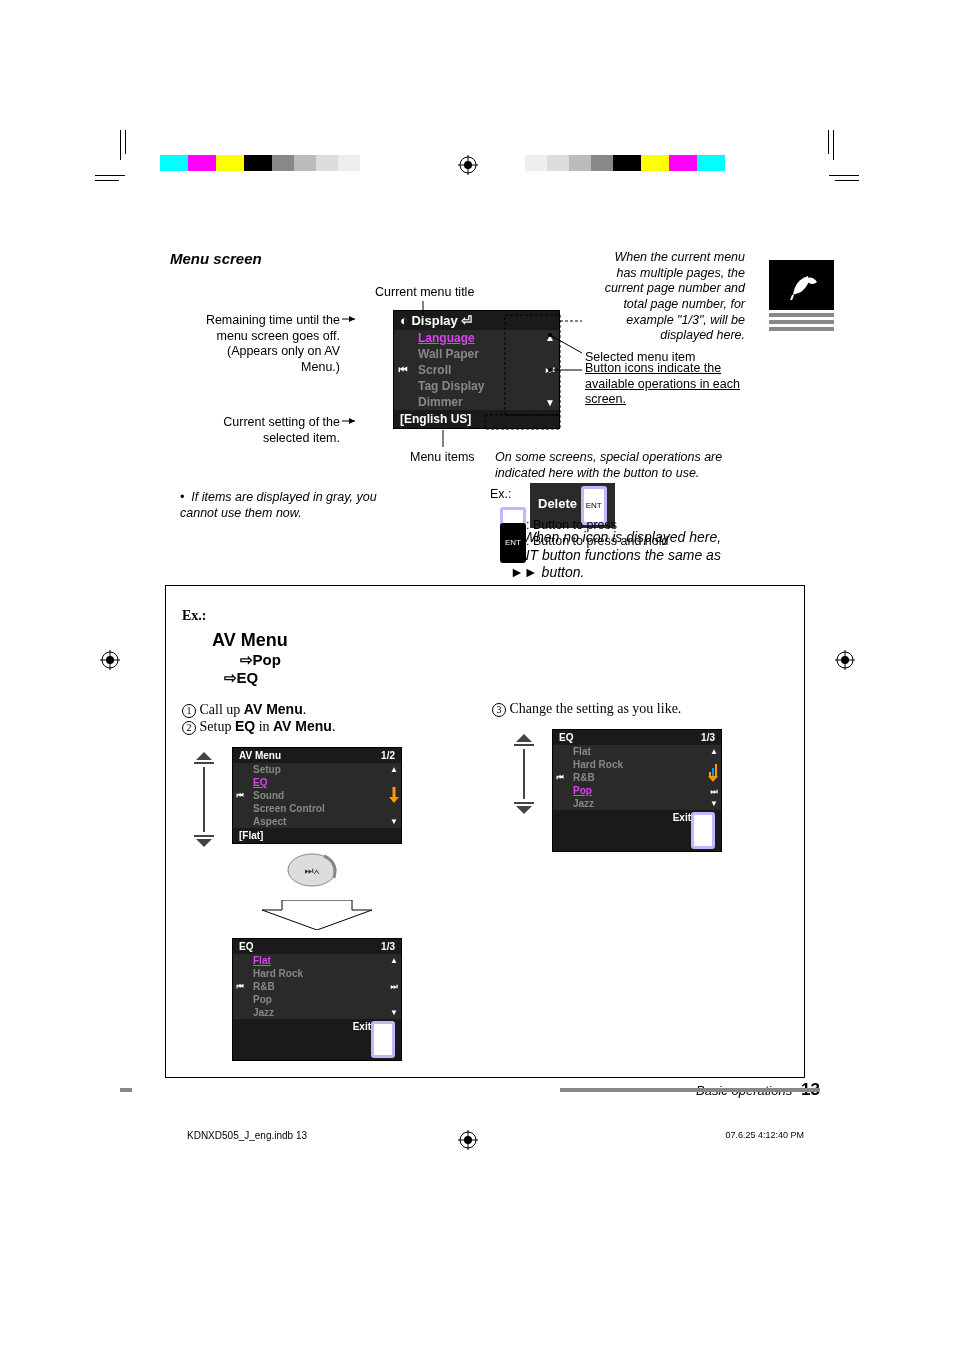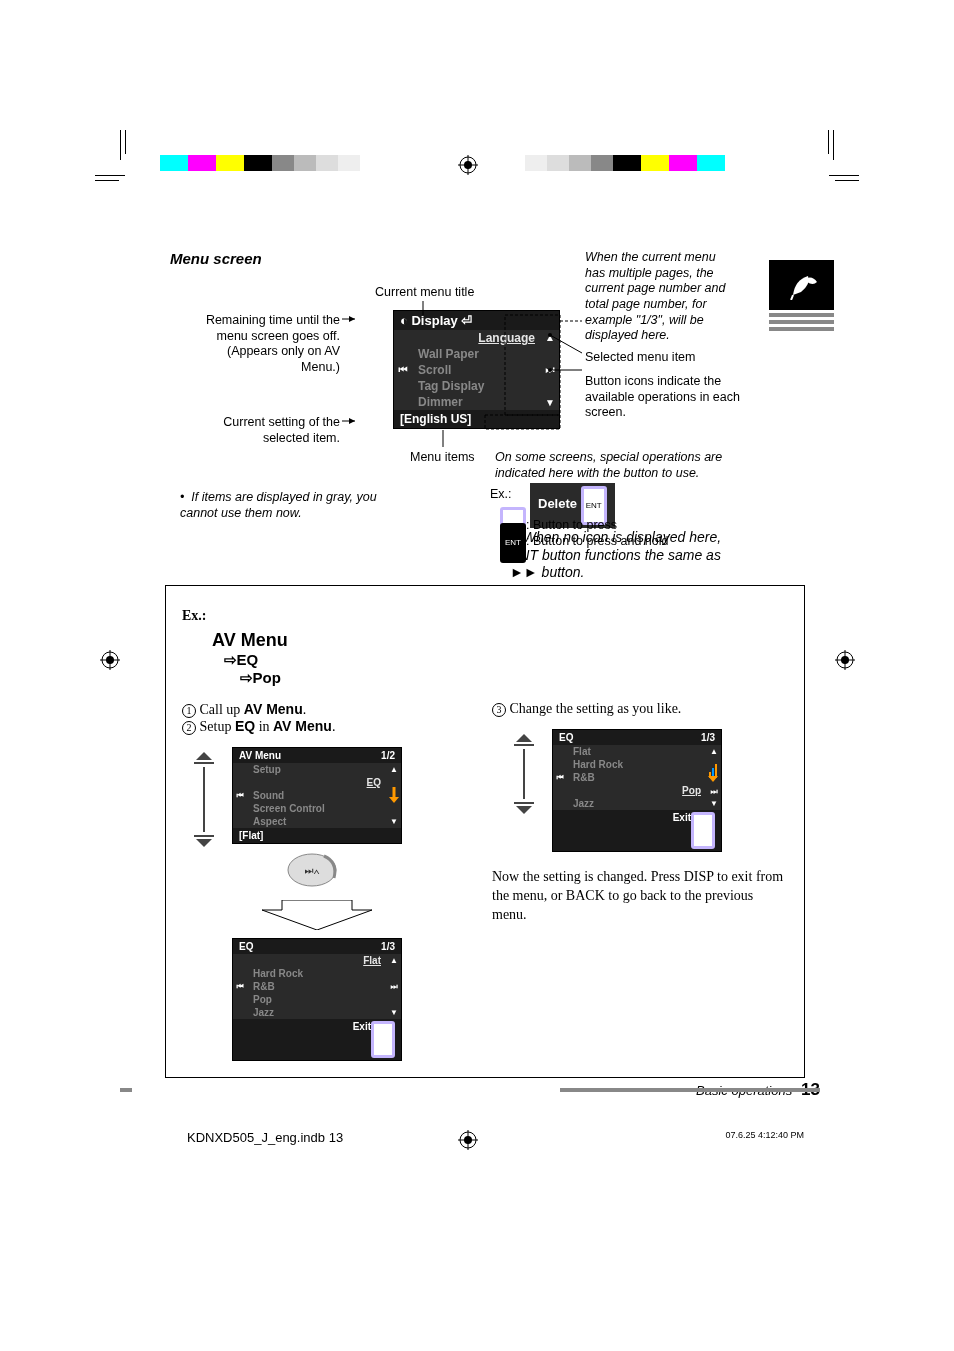--- a/index.html
+++ b/index.html
@@ -7,21 +7,21 @@
   .reg-mark { position: absolute; width: 20px; height: 20px; }
   .reg-mark svg { display: block; }
   .colorbar { position: absolute; height: 16px; display: flex; }
   .colorbar div { width: 28px; height: 16px; }
   .crop { position: absolute; background: #000; }
   .content { position: absolute; left: 150px; top: 245px; width: 670px; }
   .italic { font-style: italic; }
   .menu-box { background: #2a2a2a; border: 1px solid #000; font-family: Arial, sans-serif; font-weight: bold; font-size: 12px; color: #fff; margin-left: 48px; }
   .menu-title { background: #1a1a1a; color: #fff; padding: 2px 6px; display: flex; justify-content: space-between; align-items: center; }
   .menu-row { padding: 1px 6px; color: #888; }
-  .menu-row.sel { color: #e5e5e5; text-decoration: underline; text-align: right; }
+  .menu-row.sel { color: #d946ef; text-decoration: underline; }
   .menu-footer { background: #1a1a1a; color: #fff; padding: 2px 6px; display: flex; justify-content: space-between; }
   .callout { position: absolute; font-size: 12.5px; line-height: 1.25; }
   .ent-badge { display: inline-block; background: #fff; border: 3px solid #c4b5fd; border-radius: 3px; font-size: 8px; padding: 12px 2px; font-style: normal; font-weight: normal; }
   .side-tab { position: absolute; right: 120px; top: 260px; width: 65px; }
   .side-tab .leaf { width: 65px; height: 50px; background: #000; display: flex; align-items: center; justify-content: center; }
   .side-tab .stripe { width: 65px; height: 4px; background: #888; margin-top: 3px; }
   .enc { display:inline-flex; align-items:center; justify-content:center; width:14px; height:14px; border:1px solid #000; border-radius:50%; font-size:10px; font-family: serif; }
 </style>
 </head>
 <body>
@@ -142,23 +142,23 @@
   <div class="callout" style="left:55px; top:170px; text-align:right; width:135px;">
     <div>Current setting of the</div>
     <div>selected item.</div>
   </div>
   <div class="callout" style="left:260px; top:205px;">Menu items</div>
 
   <div class="callout italic" style="left:30px; top:245px; width:200px;">
     • &nbsp;<span>If items are displayed in gray, you cannot use them now.</span>
   </div>
 
-  <div class="callout italic" style="left:435px; top:5px; width:150px;">When the current menu has multiple pages, the current page number and total page number, for example "1/3", will be displayed here.</div>
+  <div class="callout italic" style="left:445px; top:5px; width:150px;text-align:right;">When the current menu has multiple pages, the current page number and total page number, for example "1/3", will be displayed here.</div>
   <div class="callout" style="left:435px; top:105px;">Selected menu item</div>
-  <div class="callout" style="left:435px; top:129px; width:155px;">Button icons indicate the available operations in each screen.</div>
+  <div class="callout" style="left:435px; top:116px; width:155px;text-decoration:underline;">Button icons indicate the available operations in each screen.</div>
 
   <div class="callout italic" style="left:345px; top:205px; width:250px;">On some screens, special operations are indicated here with the button to use.</div>
 
   <div class="callout" style="left:340px; top:242px;">Ex.:</div>
   <div style="position:absolute; left:380px; top:238px; background:#2a2a2a; color:#fff; font-weight:bold; padding:3px 8px; font-size:13px;">
     <span>Delete</span> <span class="ent-badge" style="background:#fff;color:#000;">ENT</span>
   </div>
 
   <div class="callout" style="left:350px; top:262px;"><span class="ent-badge">ENT</span><span>: Button to press</span></div>
   <div class="callout" style="left:350px; top:278px;"><span class="ent-badge" style="background:#000;color:#fff;border-color:#000;">ENT</span><span>: Button to press and hold</span></div>
@@ -179,22 +179,22 @@
     <line x1="400" y1="125" x2="432" y2="125" stroke="#000"></line>
       <circle cx="400" cy="125" r="2" fill="#000"></circle>
     <rect x="335" y="170" width="75" height="14" fill="none" stroke="#000" stroke-dasharray="3,2"></rect>
   </svg>
 
   <div style="position:absolute; left:15px; top:340px; width:640px; border:1px solid #000; padding:12px 16px 16px; font-family:'Times New Roman',serif; font-size:14px;">
     <div style="margin-top:10px; font-weight:bold;">Ex.:</div>
 
     <div style="margin:6px 0 14px 30px; font-family:Arial,sans-serif; font-weight:bold;">
       <div style="font-size:18px;">AV Menu</div>
+      <div style="font-size:15px; margin-left:28px;">⇨<span>Pop</span></div>
       <div style="font-size:15px; margin-left:12px;">⇨<span>EQ</span></div>
-      <div style="font-size:15px; margin-left:28px;">⇨<span>Pop</span></div>
     </div>
 
     <div style="display:flex; gap:30px;">
 
       <div style="width:280px;">
         <div><span class="enc">1</span> <span>Call up </span><b style="font-family:Arial,sans-serif;">AV Menu</b><span>.</span></div>
         <div><span class="enc">2</span> <span>Setup </span><b style="font-family:Arial,sans-serif;">EQ</b><span> in </span><b style="font-family:Arial,sans-serif;">AV Menu</b><span>.</span></div>
 
         <div style="position:relative; margin-top:12px; margin-left:10px;">
 
@@ -317,27 +317,26 @@
                   <span>▼</span>
               </div>
             </div>
             <div class="menu-footer" style="justify-content:flex-end;">
                 <span>Exit</span> 
                 <span class="ent-badge" style="font-size:7px;">ENT</span>
               </div>
           </div>
         </div>
 
-        <div style="margin-top:16px; line-height:1.35;">Now the setting is changed. Press DISP to exit from the menu, or BACK to go back to the previous menu.</div>
       </div>
     </div>
   </div>
 </div>
 
 <div style="position:absolute; left:460px; top:1080px; width:360px; text-align:right;">
   <span style="font-style:italic; font-size:13px;">Basic operations</span>
   &nbsp;<span style="font-weight:bold; font-size:17px;">13</span>
 </div>
 <div style="position:absolute; left:560px; top:1088px; width:260px; height:4px; background:#888;"></div>
 <div style="position:absolute; left:120px; top:1088px; width:12px; height:4px; background:#888;"></div>
 
-<div style="position:absolute; left:150px; top:1130px; font-size:13px;padding-left:37px;">KDNXD505_J_eng.indb   13</div>
+<div style="position:absolute; left:150px; top:1130px; font-size:10px;padding-left:37px;">KDNXD505_J_eng.indb   13</div>
 <div style="position:absolute; right:150px; top:1130px; font-size:9px;">07.6.25   4:12:40 PM</div>
 
 </body></html>

